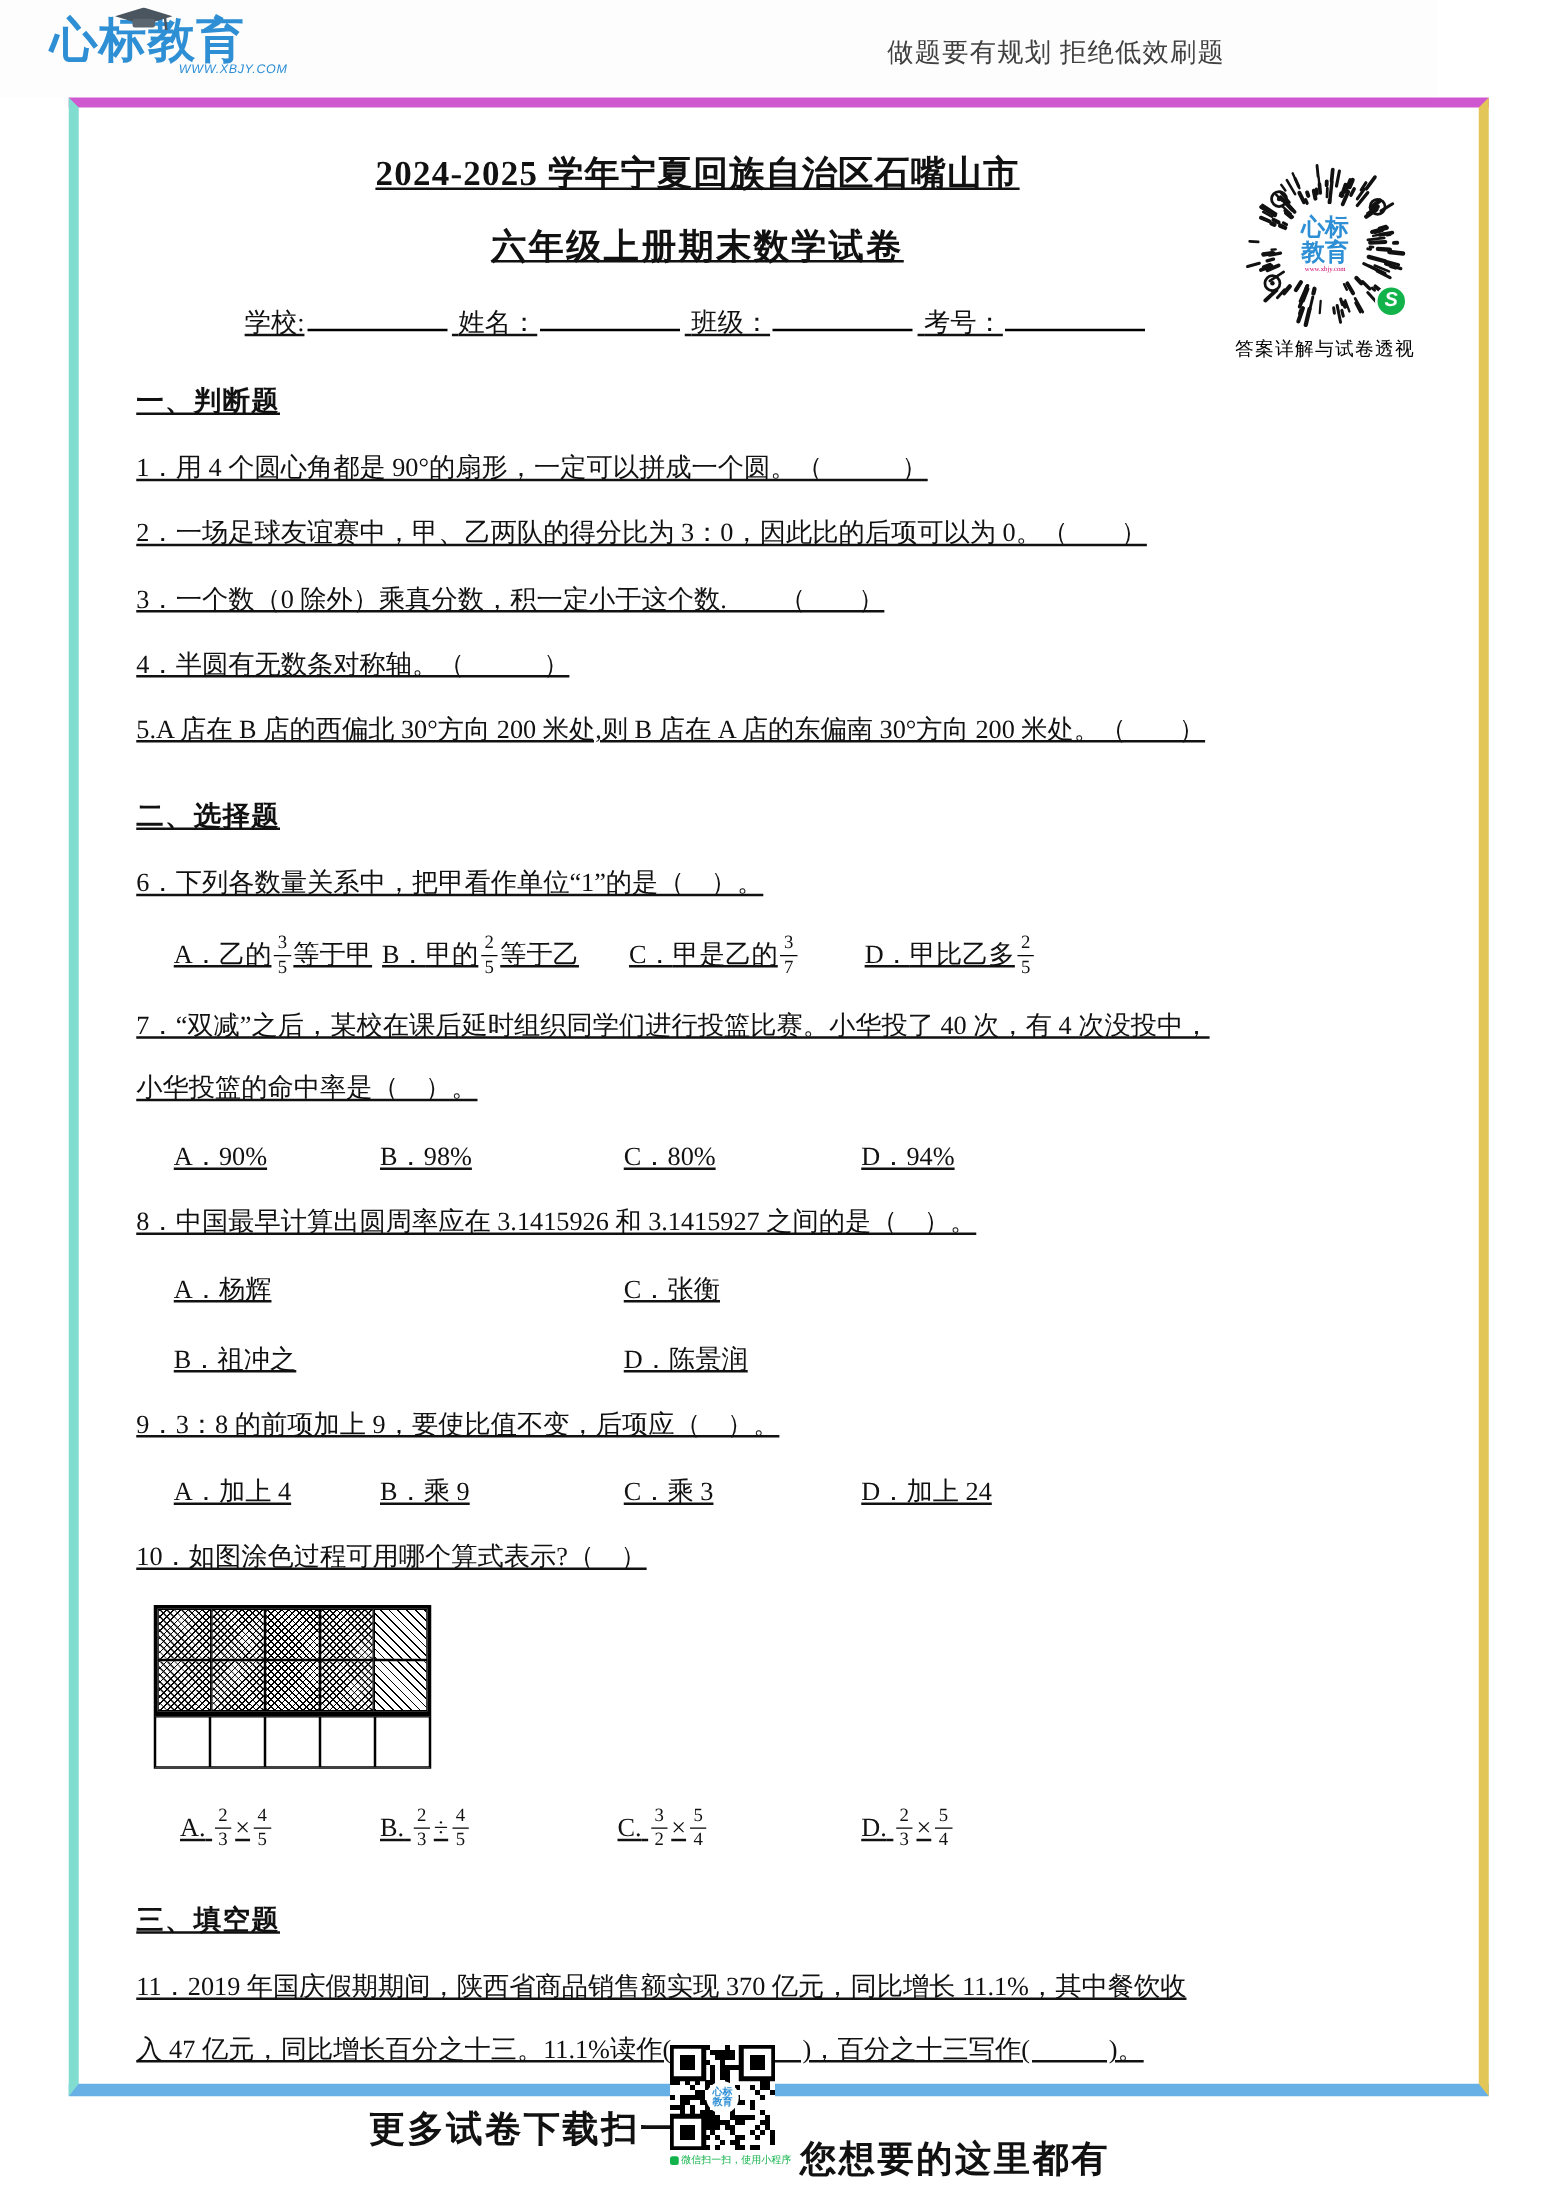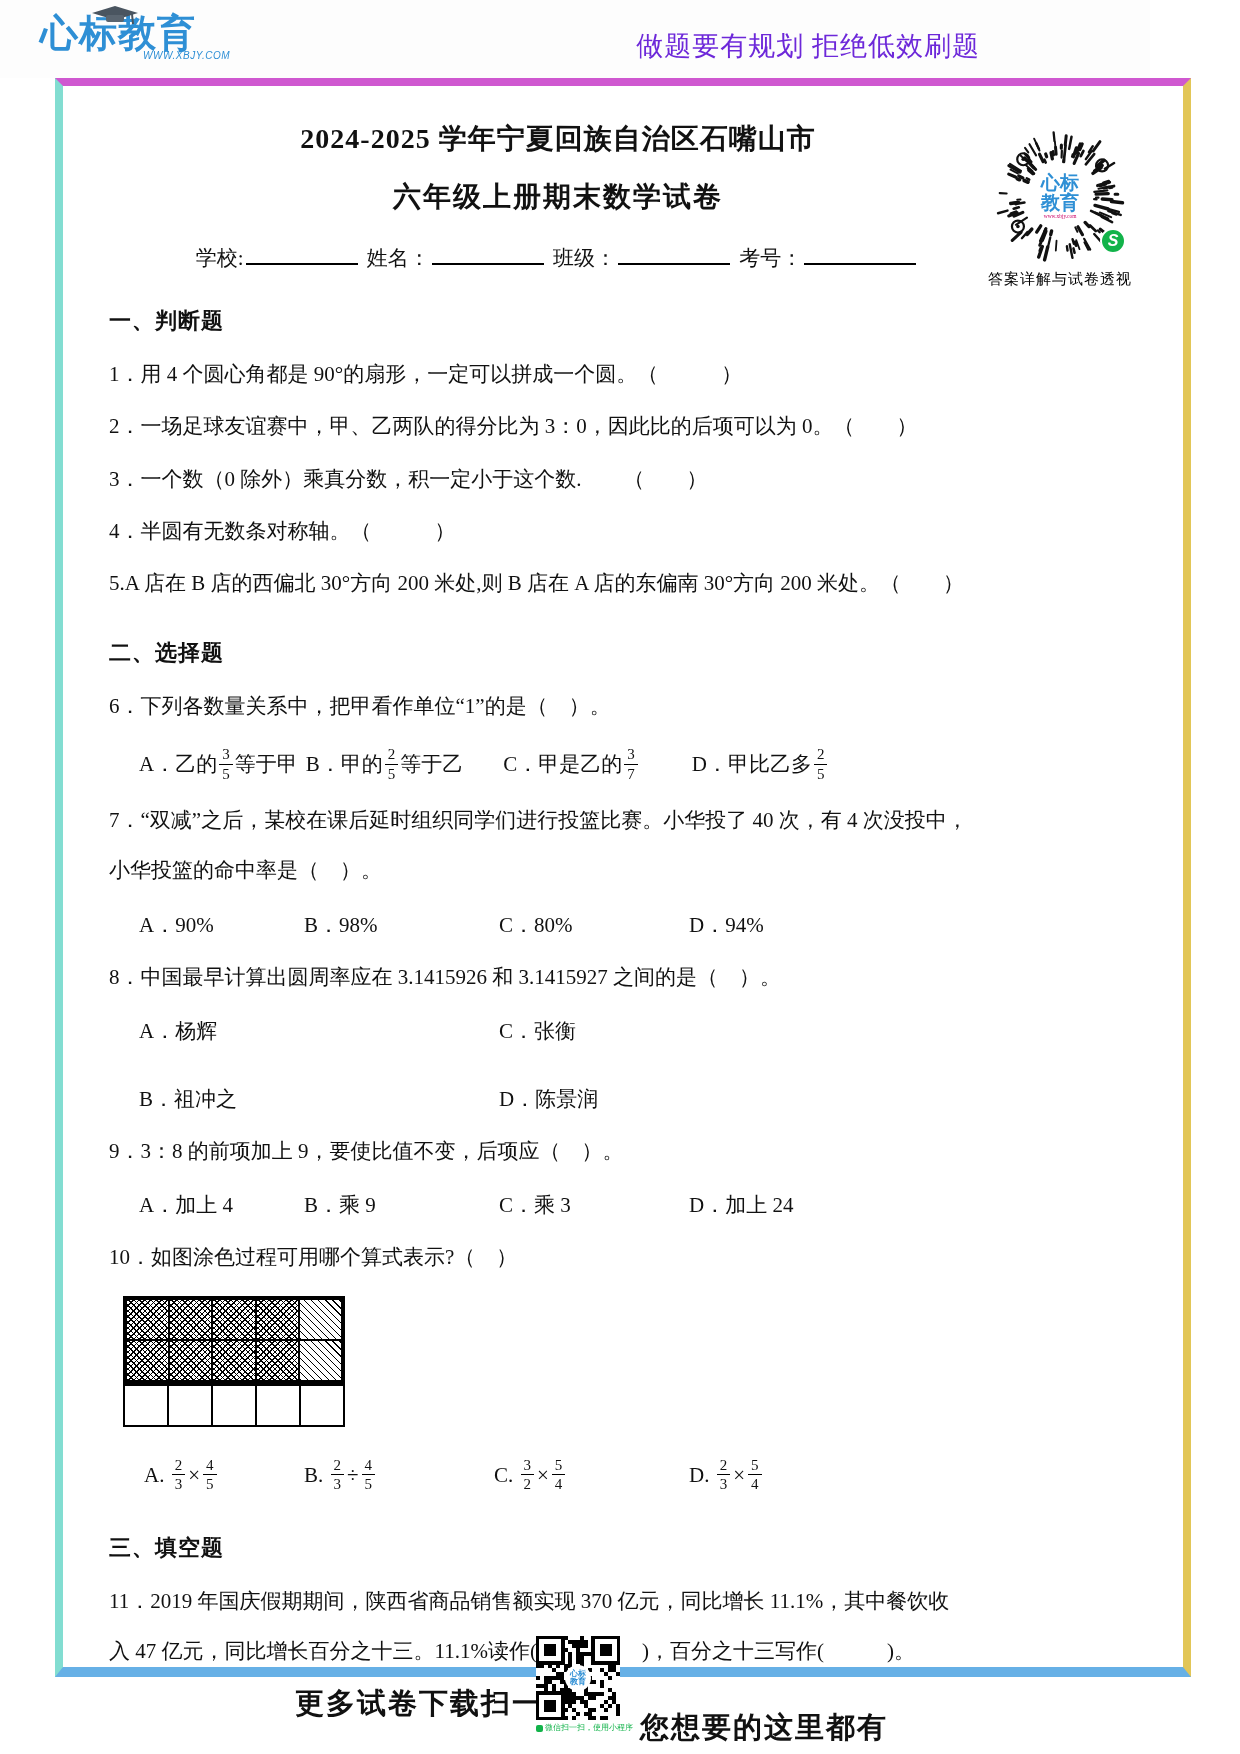--- a/index.html
+++ b/index.html
@@ -7,27 +7,28 @@
   body {
     width:1240px; height:1754px; position:relative; overflow:hidden;
     font-family:"Liberation Serif", serif; color:#111;
   }
   
   .top-header { position:absolute; left:0; top:0; width:1150px; height:78px; background:#fdfdfd; }
   .logo { position:absolute; left:40px; top:14px; width:190px; }
   .logo-text { font-family:"Liberation Sans", sans-serif; font-weight:bold; font-size:38px; color:#2e8fd5; letter-spacing:1px; line-height:1; }
   .logo-cap { position:absolute; left:52px; top:-8px; }
   .logo-url { font-family:"Liberation Sans", sans-serif; font-style:italic; font-size:10px; color:#2e8fd5; text-align:right; margin-top:-2px; letter-spacing:.5px; }
-  .slogan { position:absolute; right:170px; top:28px; font-size:27px; color:#6d28d9; letter-spacing:1px; }
+  .slogan { position:absolute; right:170px; top:28px; font-size:21px; color:#404040; letter-spacing:1px; }
   
   .paper-box {
     position:absolute; left:55px; top:78px; width:1136px; height:1599px; background:#fff;
     border-top:8px solid #cf58d0; border-left:8px solid #82ddd1;
     border-right:8px solid #e2c657; border-bottom:10px solid #66b0e6;
     padding:26px 46px 0 46px;
+    text-decoration:underline;
   }
   .title-row { position:relative; }
   .titles { width:calc(100% - 130px); text-align:center; }
   .title-l1 { font-size:28px; font-weight:bold; letter-spacing:1px; margin-top:8px; }
   .title-l2 { font-size:28px; font-weight:bold; letter-spacing:2px; margin-top:20px; }
   .info-line { margin-top:28px; font-size:21px;text-align:center; }
   .blank { display:inline-block; width:112px; border-bottom:2px solid #000; height:20px; margin:0 4px 0 2px; vertical-align:baseline; }
   
   .qr-block { position:absolute; right:2px; top:8px; width:150px; text-align:center; }
   .sunqr { position:relative; width:136px; height:136px; margin:0 auto; }
@@ -39,21 +40,21 @@
     color:#fff; font-family:"Liberation Sans", sans-serif; font-weight:bold; font-size:16px; line-height:22px; text-align:center; font-style:italic; }
   .qr-caption { margin-top:6px; font-size:15px; color:#000000; letter-spacing:1px; }
   
   .content { margin-top:24px; font-size:21px; }
   .sec-heading { font-family:"Liberation Sans", sans-serif; font-weight:bold; font-size:22px; margin:40px 0 6px 0; letter-spacing:1px; }
   .sec-heading.first { margin-top:34px; }
   .q { margin-top:24px; line-height:1.35; }
   .q.cont { margin-top:22px; }
   .opt-row { display:flex; margin-top:26px; padding-left:30px; }
   .opt-row .w1 { width:165px; } .opt-row .w2 { width:195px; } .opt-row .w3 { width:190px; }
-  .opt-grid2 { display:grid; grid-template-columns:360px auto; row-gap:40px; margin-top:26px; padding-left:30px; }
+  .opt-grid2 { display:grid; grid-template-columns:360px auto; row-gap:28px; margin-top:26px; padding-left:30px; }
   .opt-row-frac { display:flex; align-items:center; margin-top:30px; padding-left:35px; }
   .opt-row-frac .c1 { width:160px; } .opt-row-frac .c2 { width:190px; } .opt-row-frac .c3 { width:195px; }
   .q6-opts { display:flex; margin-top:26px; padding-left:30px; align-items:center; }
   .q6-opts .o2 { margin-left:8px; } .q6-opts .o3 { margin-left:40px; } .q6-opts .o4 { margin-left:52px; }
   .frac { display:inline-block; vertical-align:-0.5em; text-align:center; font-size:15px; line-height:1.1; margin:0 2px; }
   .frac .num { display:block; border-bottom:1.4px solid #000; padding:0 3px 1px 3px; }
   .frac .den { display:block; padding:1px 3px 0 3px; }
   .op-x { margin:0 1px; }
   
   .grid-fig { margin:24px 0 4px 14px; width:222px; }

